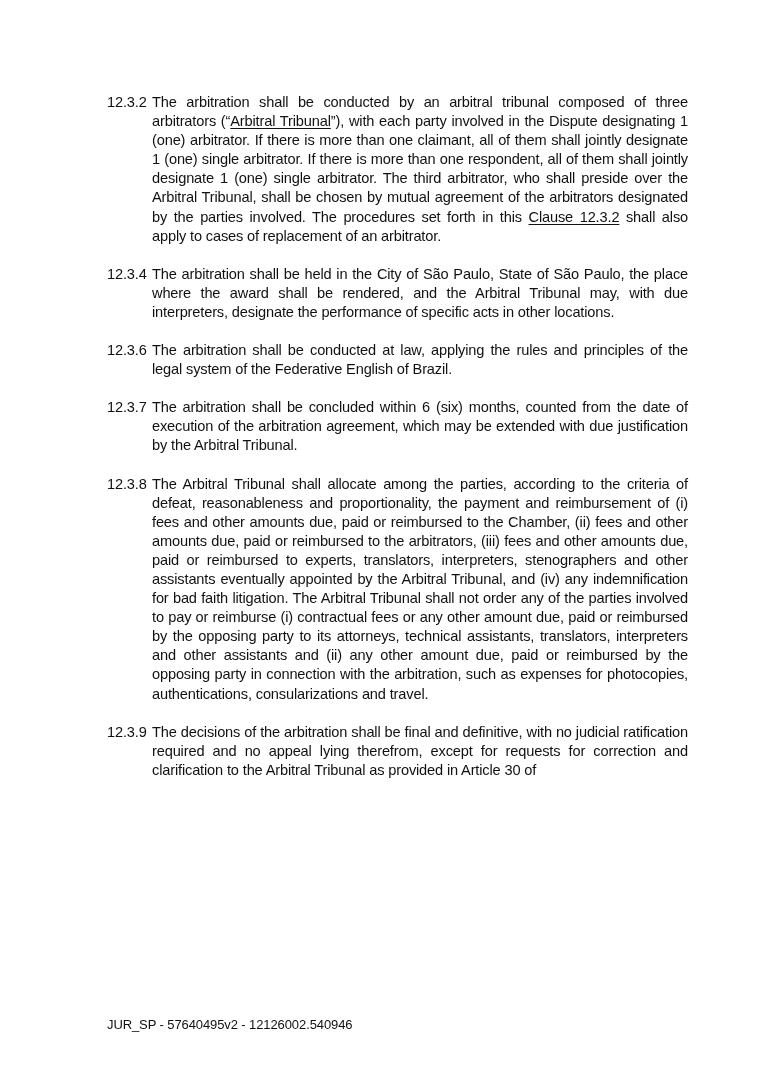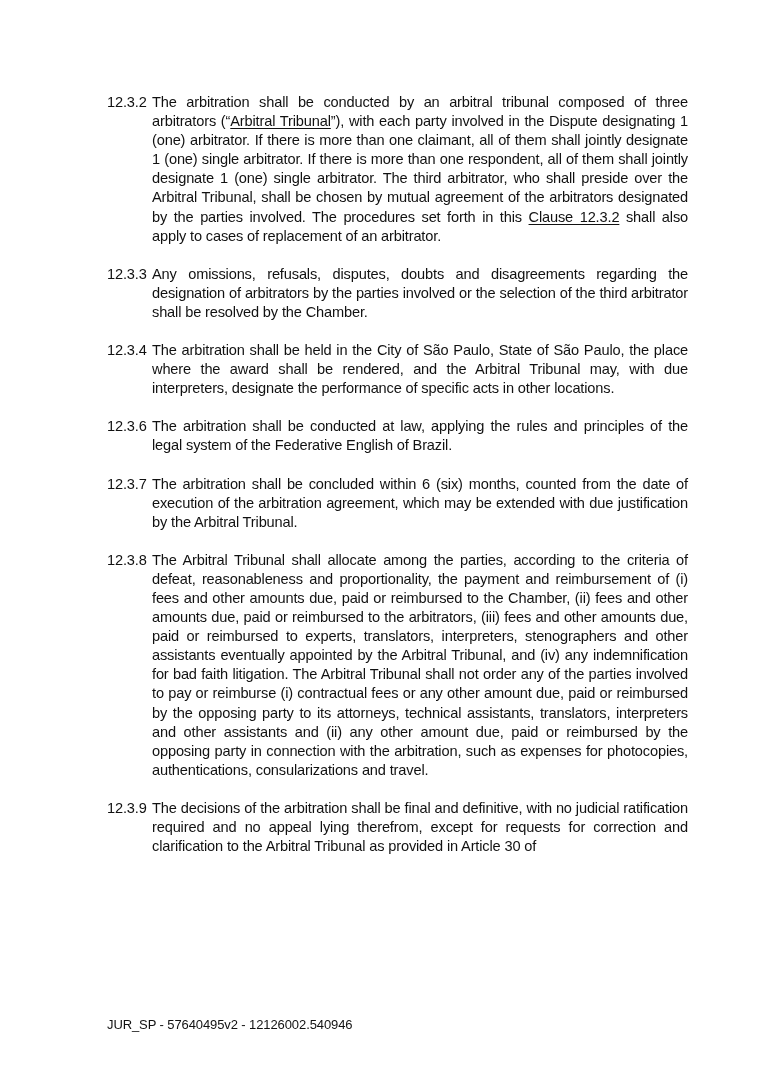--- a/index.html
+++ b/index.html
@@ -30,23 +30,20 @@
 </head>
 <body>
 
 <div class="page">
   <div class="clauses">
 
     <div class="clause">
       <span class="num">12.3.2</span><span>The arbitration shall be conducted by an arbitral tribunal composed of three arbitrators (“</span><u>Arbitral Tribunal</u><span>”), with each party involved in the Dispute designating 1 (one) arbitrator. If there is more than one claimant, all of them shall jointly designate 1 (one) single arbitrator. If there is more than one respondent, all of them shall jointly designate 1 (one) single arbitrator. The third arbitrator, who shall preside over the Arbitral Tribunal, shall be chosen by mutual agreement of the arbitrators designated by the parties involved. The procedures set forth in this </span><u>Clause 12.3.2</u><span> shall also apply to cases of replacement of an arbitrator.</span>
     </div>
 
-    <div class="clause">
-      <span class="num">12.3.3</span><span>Any omissions, refusals, disputes, doubts and disagreements regarding the designation of arbitrators by the parties involved or the selection of the third arbitrator shall be resolved by the Chamber.</span>
-    </div>
 
     <div class="clause">
       <span class="num">12.3.4</span><span>The arbitration shall be held in the City of São Paulo, State of São Paulo, the place where the award shall be rendered, and the Arbitral Tribunal may, with due interpreters, designate the performance of specific acts in other locations.</span>
     </div>
 
 
     <div class="clause">
       <span class="num">12.3.6</span><span>The arbitration shall be conducted at law, applying the rules and principles of the legal system of the Federative English of Brazil.</span>
     </div>
 

